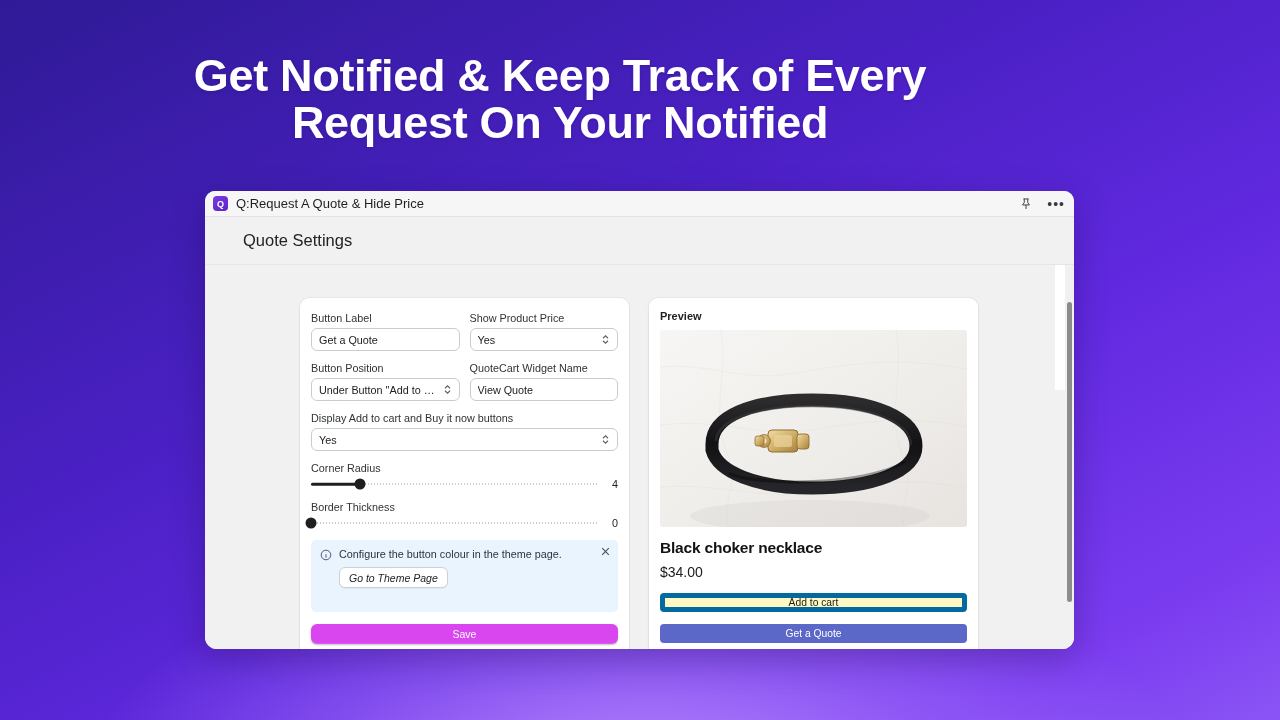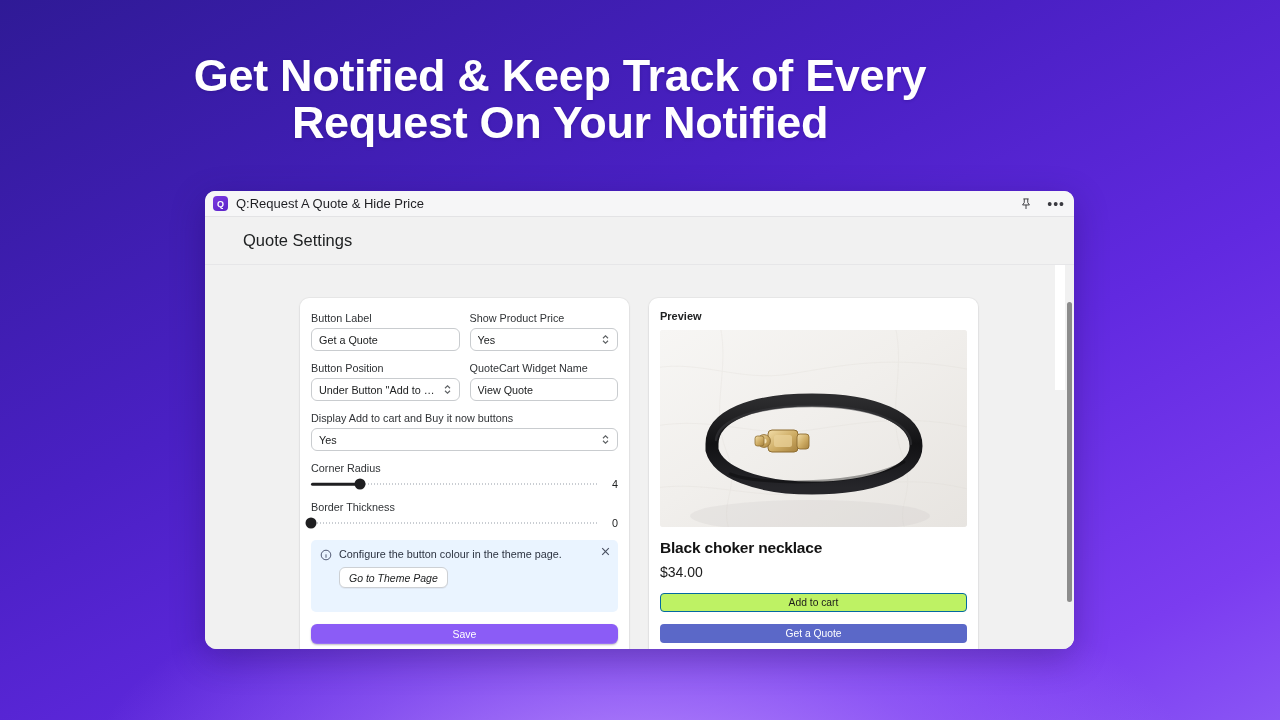--- a/index.html
+++ b/index.html
@@ -229,21 +229,21 @@
     border-radius: 6px;
     font-size: 10.5px;
     color: #202223;
     box-shadow: 0 1px 0 rgba(22,29,37,0.05);
     font-style: italic;
   }
 
   
   #save-btn {
     height: 20px;
-    background: #8b5cf6;
+    background: #d946ef;
     border-radius: 6px;
     color: #fff;
     font-size: 10.5px;
     display: flex;
     align-items: center;
     justify-content: center;
     box-shadow: inset 0 -1px 0 rgba(255,255,255,0.12), 0 1px 2px rgba(0,0,0,0.25);
   }
 
   
@@ -278,22 +278,22 @@
   }
   .pv-btn {
     height: 19px;
     border-radius: 4px;
     display: flex;
     align-items: center;
     justify-content: center;
     font-size: 10.3px;
   }
   .pv-btn.cart {
-    border: 1px solid #0369a1;
-    background: #bef264;
+    border: 5px solid #0369a1;
+    background: #fef9c3;
     color: #1b1b1b;
     margin-bottom: 12px;
   }
   .pv-btn.quote {
     background: #5b68c8;
     color: #fff;
   }
 
   
   #scroll-track {

